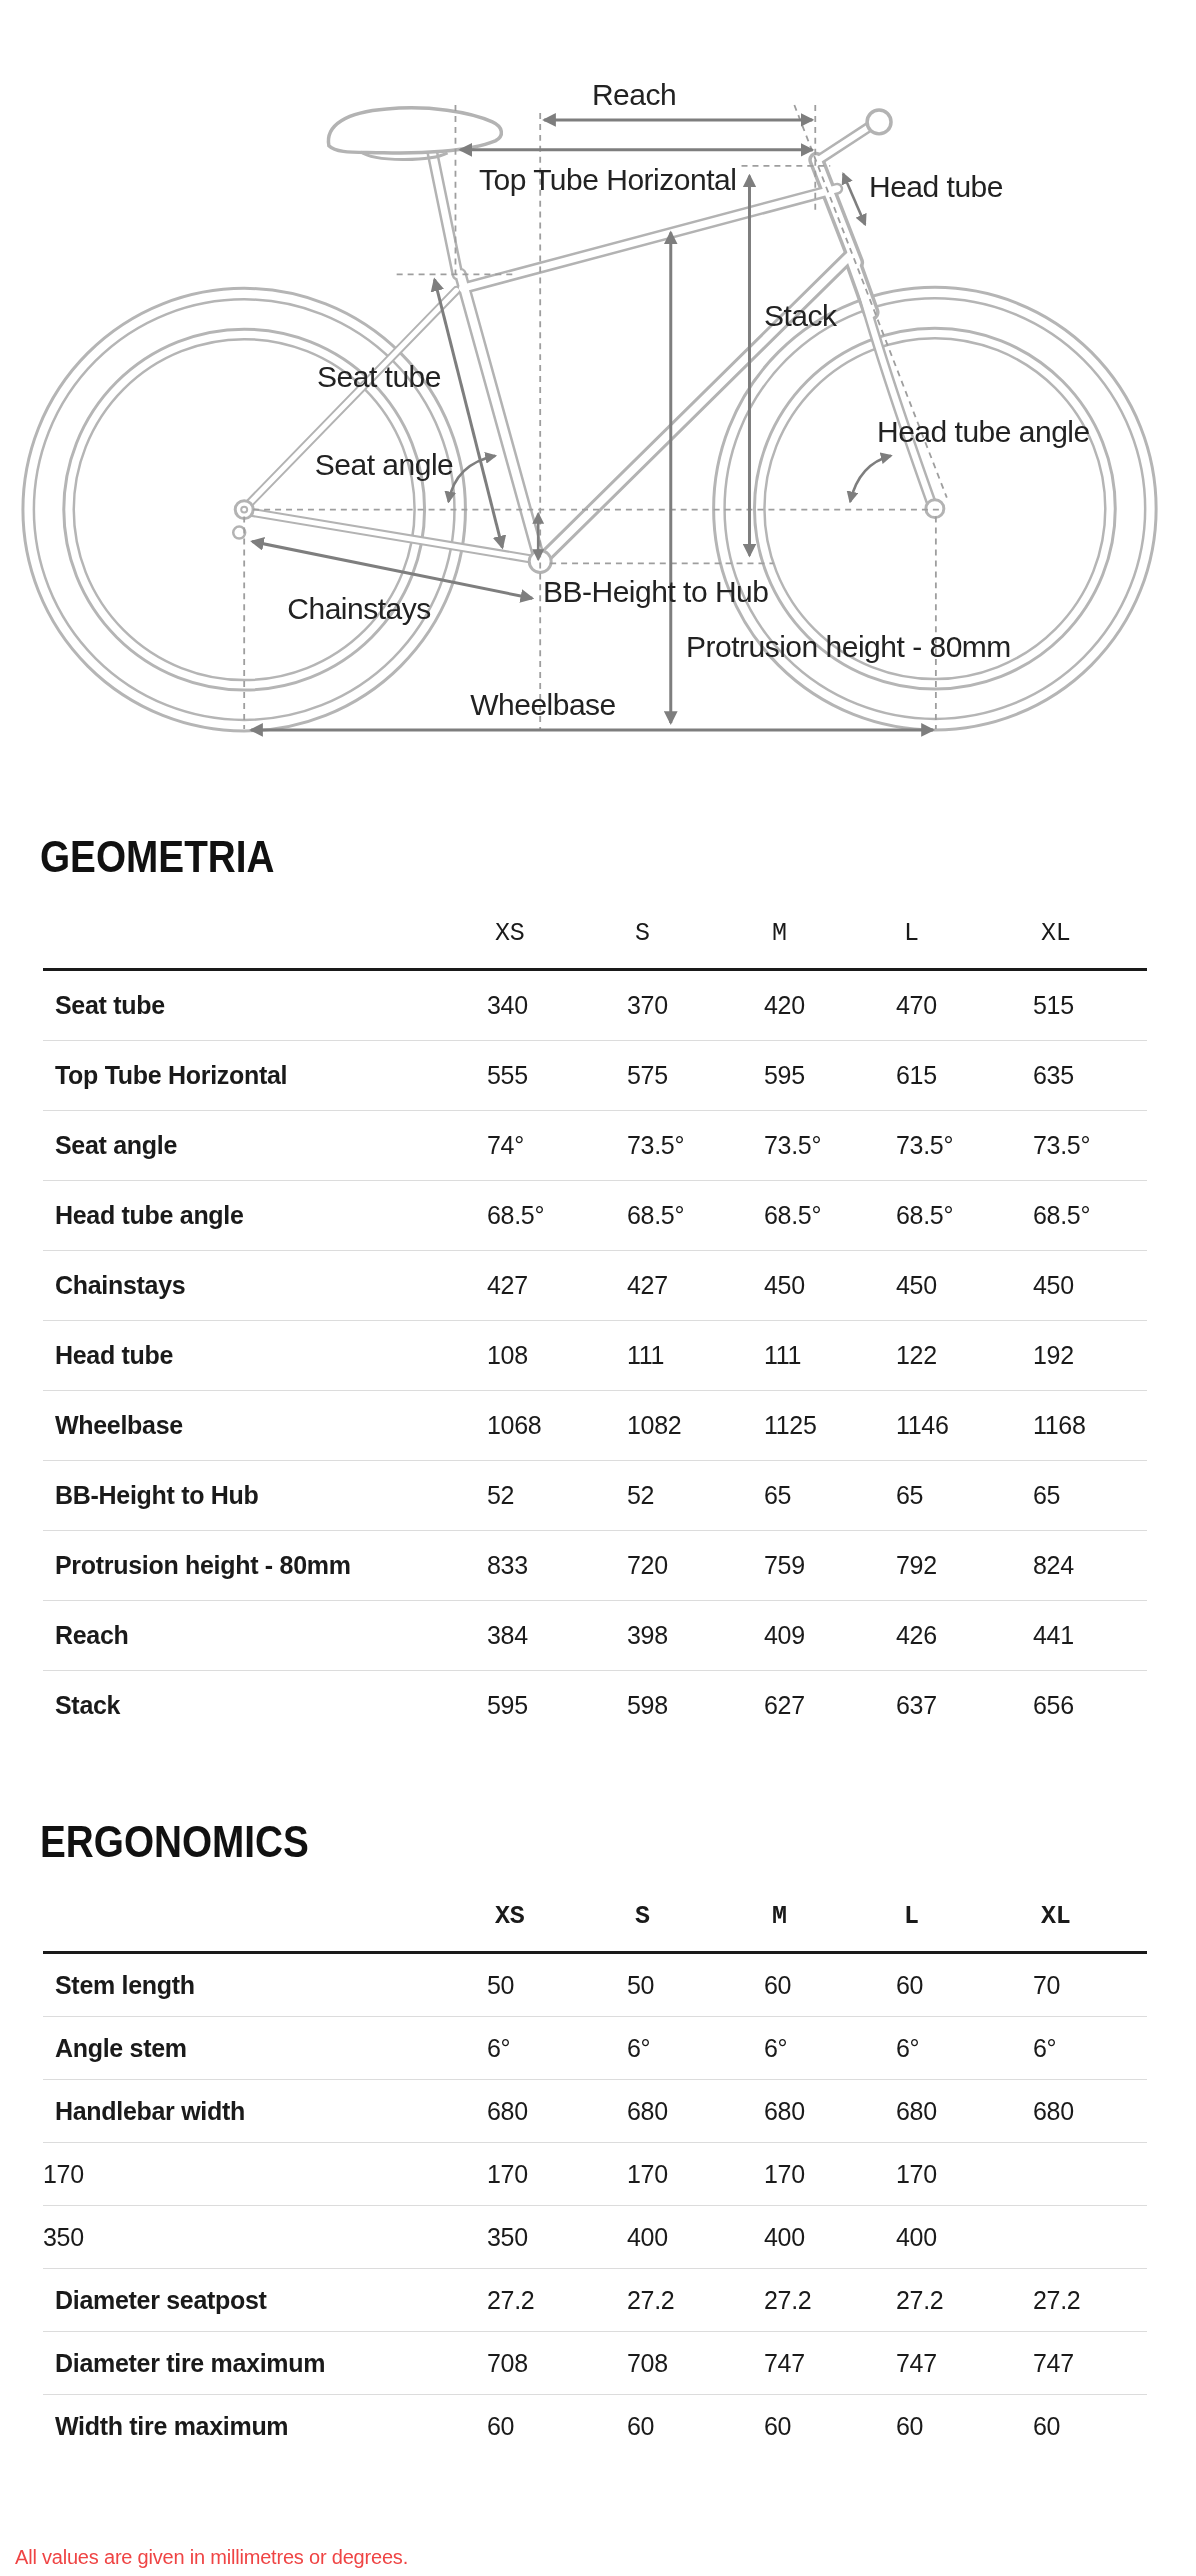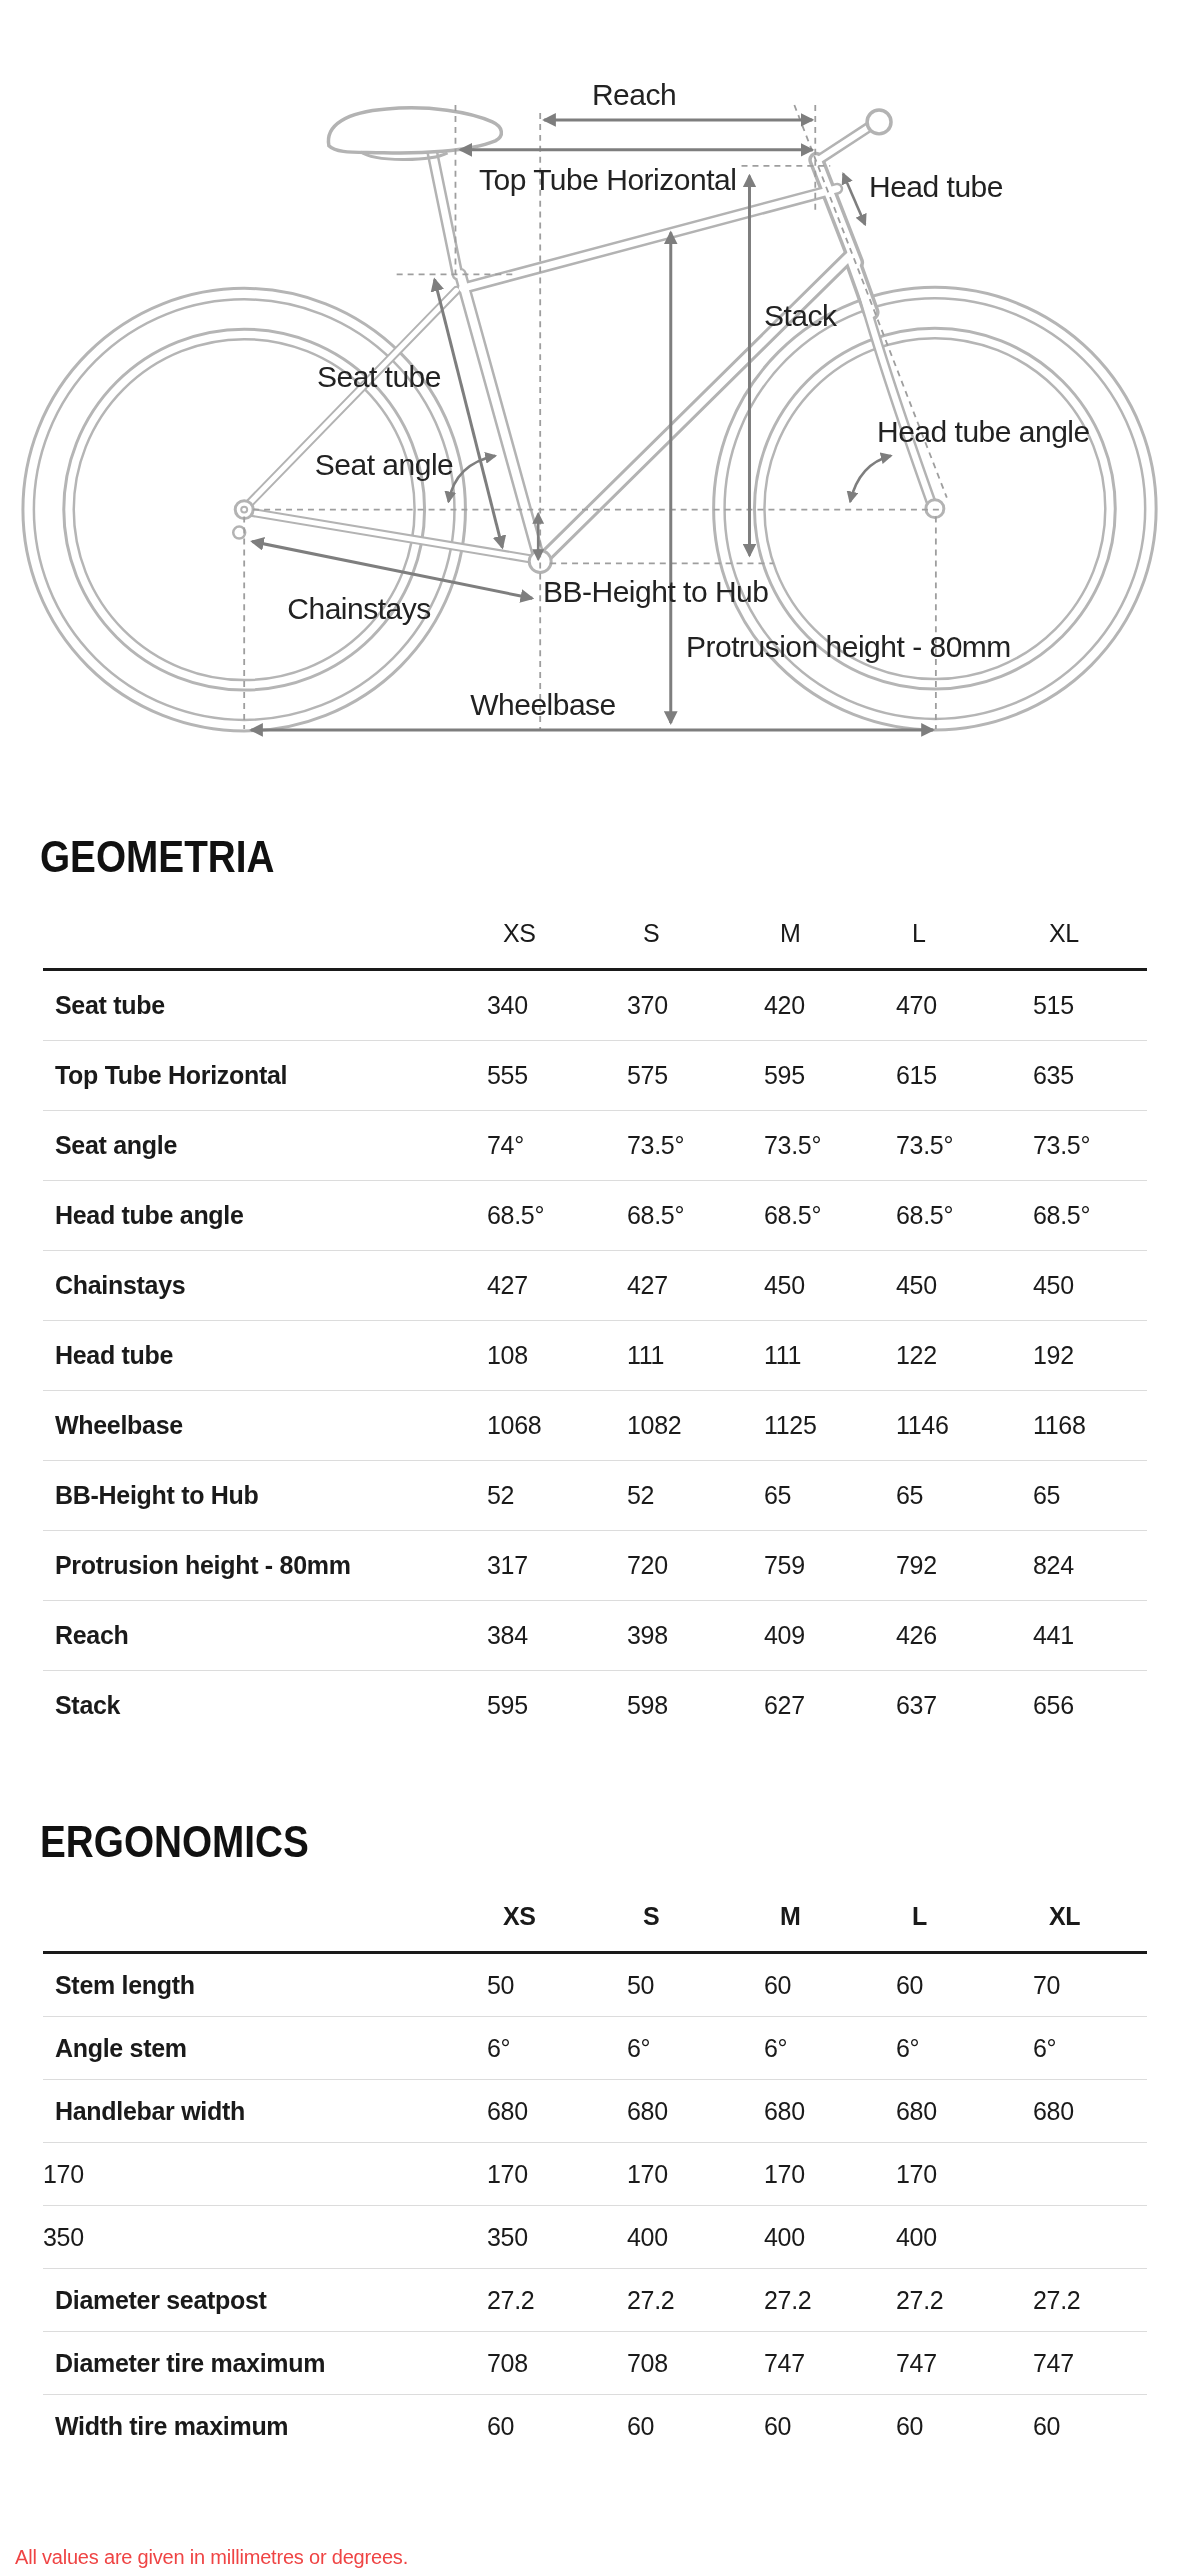--- a/index.html
+++ b/index.html
@@ -12,21 +12,21 @@
   .dlabel{position:absolute;font-size:30px;font-weight:400;color:#222;letter-spacing:-0.5px;white-space:nowrap;}
   .dlabel.center{transform:translate(-50%,-50%);}
 
   
   .section-heading{position:absolute;left:40px;font-size:44px;font-weight:800;color:#111;
     letter-spacing:0px;transform:scaleX(0.88);transform-origin:left center;white-space:nowrap;}
 
   
   .spec-table{position:absolute;left:43px;width:1104px;}
   .thead,.trow{display:grid;grid-template-columns:444px 140px 137px 132px 137px 1fr;align-items:center;}
-  .thead{position:absolute;left:16px;width:100%;height:30px;}
+  .thead{position:absolute;left:8px;width:100%;height:30px;font-family:Liberation Mono, monospace;}
   .thead .hcell{font-size:25px;letter-spacing:-0.3px;color:#1a1a1a;}
   .thick-line{position:absolute;left:0;width:100%;height:3px;background:#1a1a1a;}
   .rows{position:absolute;left:0;width:100%;}
   .trow{border-bottom:1px solid #dcdcdc;}
   .trow:last-child{border-bottom:none;}
   .trow .label{font-size:25px;font-weight:700;letter-spacing:-0.3px;padding-left:12px;}
   .trow .val{font-size:25px;font-weight:400;letter-spacing:-0.3px;}
   .geo .thead .hcell{font-weight:400;}
   .ergo .thead .hcell{font-weight:700;}
   .geo .trow{height:69px;}
@@ -208,21 +208,21 @@
         <div class="trow">
           <div class="label">BB-Height to Hub</div>
           <div class="val">52</div>
           <div class="val">52</div>
           <div class="val">65</div>
           <div class="val">65</div>
           <div class="val">65</div>
         </div>
         <div class="trow">
           <div class="label">Protrusion height - 80mm</div>
-          <div class="val">317</div>
+          <div class="val">833</div>
           <div class="val">720</div>
           <div class="val">759</div>
           <div class="val">792</div>
           <div class="val">824</div>
         </div>
         <div class="trow">
           <div class="label">Reach</div>
           <div class="val">384</div>
           <div class="val">398</div>
           <div class="val">409</div>

